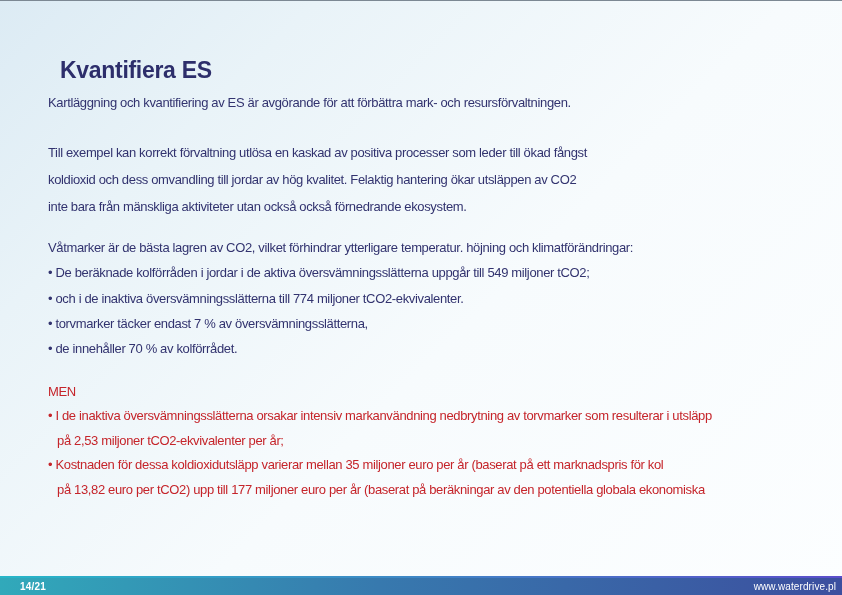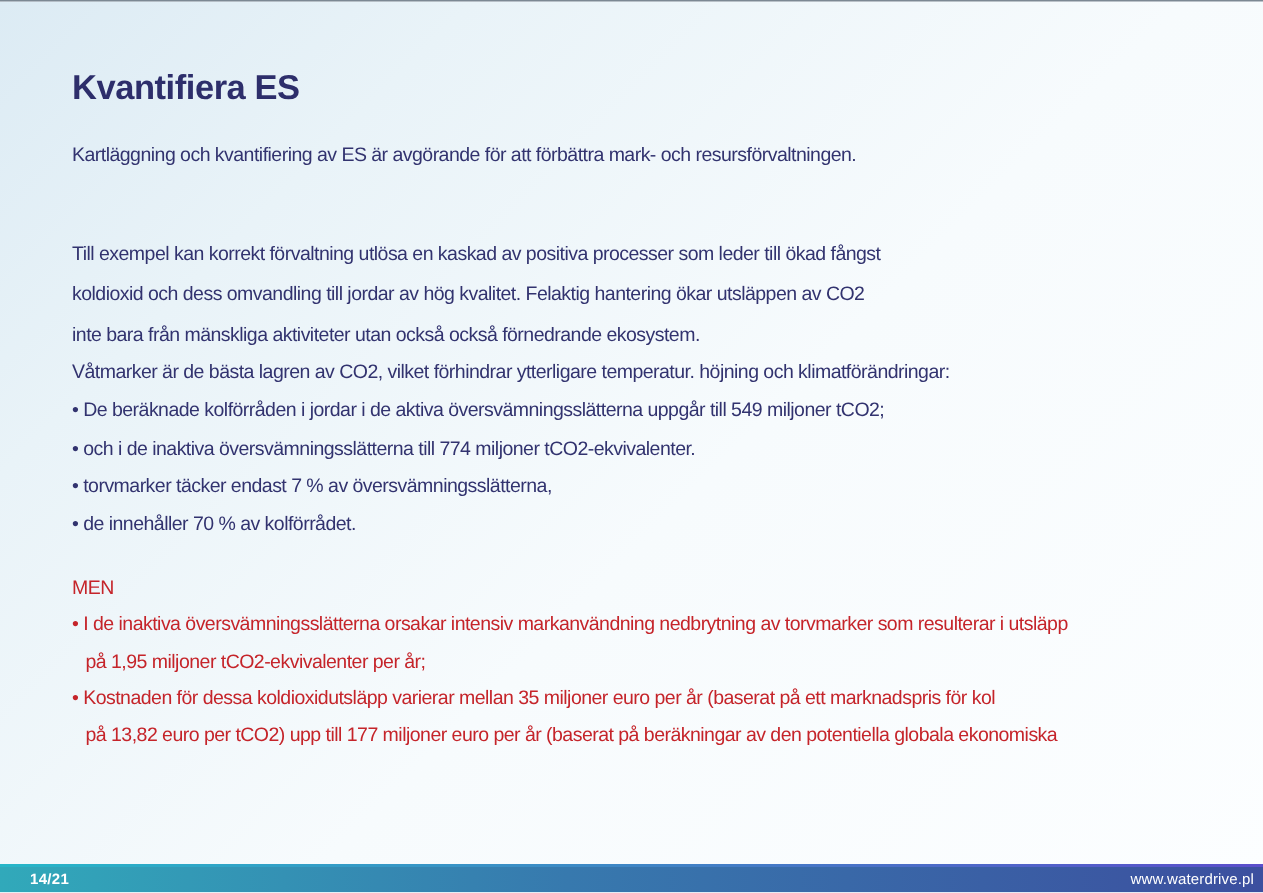--- a/index.html
+++ b/index.html
@@ -6,31 +6,31 @@
   .slide {
     position:relative;
     width:842px; height:595px;
     overflow:hidden;
     box-sizing:border-box;
     border-top:1px solid #7c8893;
     background:linear-gradient(135deg,#dcebf4 0%,#e9f3f8 22%,#f7fbfd 55%,#fcfeff 100%);
     font-family:"Liberation Sans","DejaVu Sans",sans-serif;
   }
   .title {
-    position:absolute; left:48px; top:44px; margin:0;
+    position:absolute; left:48px; top:44px; margin:12px;
     font-size:23px; font-weight:bold; letter-spacing:-0.3px;
     color:#2d2e6b;
   }
   .textblock {
     position:absolute; left:48px;
     color:#32336f; font-size:13px; letter-spacing:-0.35px;
     white-space:nowrap;
   }
   .p1 { top:88px;  line-height:27px; }
-  .p2 { top:138px; line-height:27px;margin-top:16px; }
+  .p2 { top:138px; line-height:27px; }
   .p3 { top:234px; line-height:25.3px; }
   .men-heading { top:379px; line-height:24px; color:#c5242a;text-align:right; }
   .p4 { top:403px; line-height:24.6px; color:#c5242a; }
   .cont { padding-left:9px; }
   .footer-edge {
     position:absolute; left:0; right:0; bottom:17px; height:2px;
     background:linear-gradient(90deg,#27b6c8 0%,#3f86c5 50%,#5b4ecb 100%);
   }
   .footer {
     position:absolute; left:0; right:0; bottom:0; height:17px;
@@ -64,21 +64,21 @@
     <div>• De beräknade kolförråden i jordar i de aktiva översvämningsslätterna uppgår till 549 miljoner tCO2;</div>
     <div>• och i de inaktiva översvämningsslätterna till 774 miljoner tCO2-ekvivalenter.</div>
     <div>• torvmarker täcker endast 7 % av översvämningsslätterna,</div>
     <div>• de innehåller 70 % av kolförrådet.</div>
   </div>
 
   <div class="textblock men-heading">MEN</div>
 
   <div class="textblock p4">
     <div>• I de inaktiva översvämningsslätterna orsakar intensiv markanvändning nedbrytning av torvmarker som resulterar i utsläpp</div>
-    <div class="cont">på 1,95 miljoner tCO2-ekvivalenter per år;</div>
+    <div class="cont">på 2,53 miljoner tCO2-ekvivalenter per år;</div>
     <div>• Kostnaden för dessa koldioxidutsläpp varierar mellan 35 miljoner euro per år (baserat på ett marknadspris för kol</div>
     <div class="cont">på 13,82 euro per tCO2) upp till 177 miljoner euro per år (baserat på beräkningar av den potentiella globala ekonomiska</div>
   </div>
 
   <div class="footer-edge"></div>
 
   <div class="footer">
     <span class="page-number">14/21</span>
     <span class="website">www.waterdrive.pl</span>
   </div>

